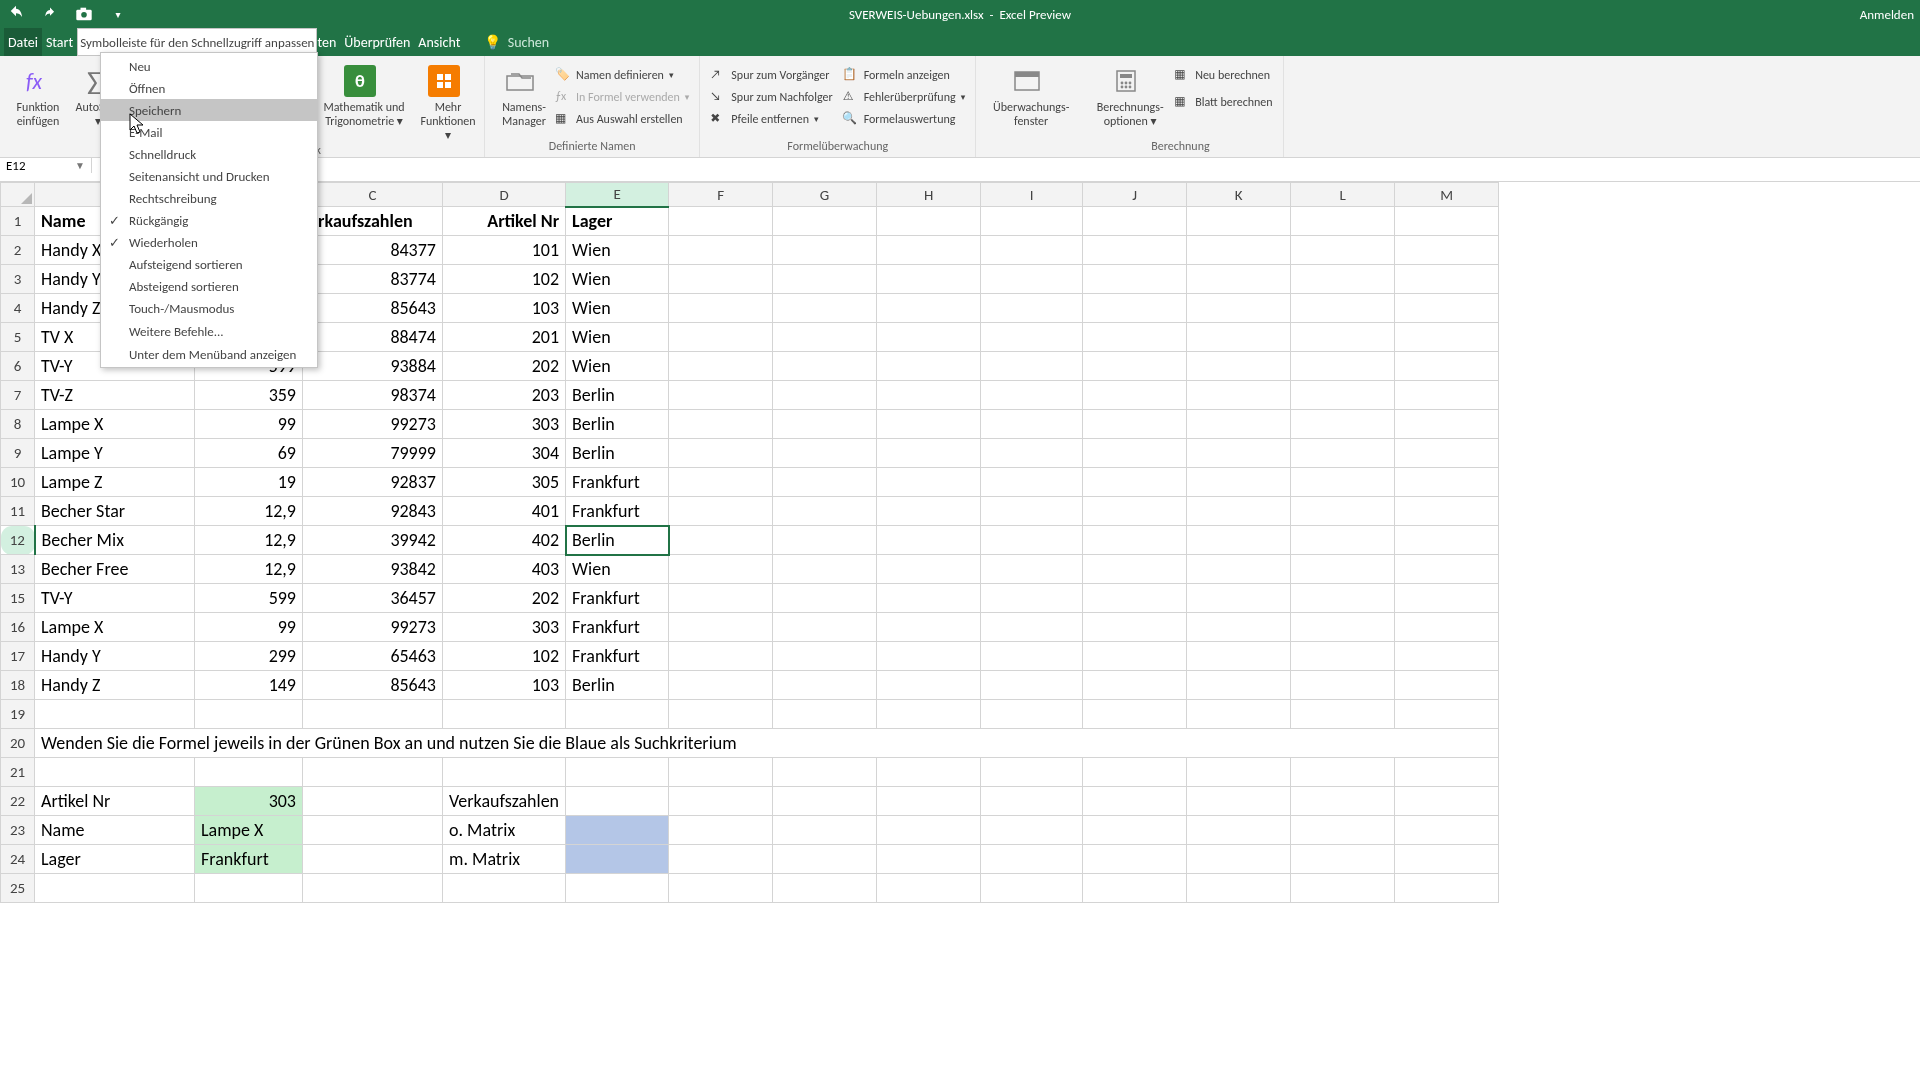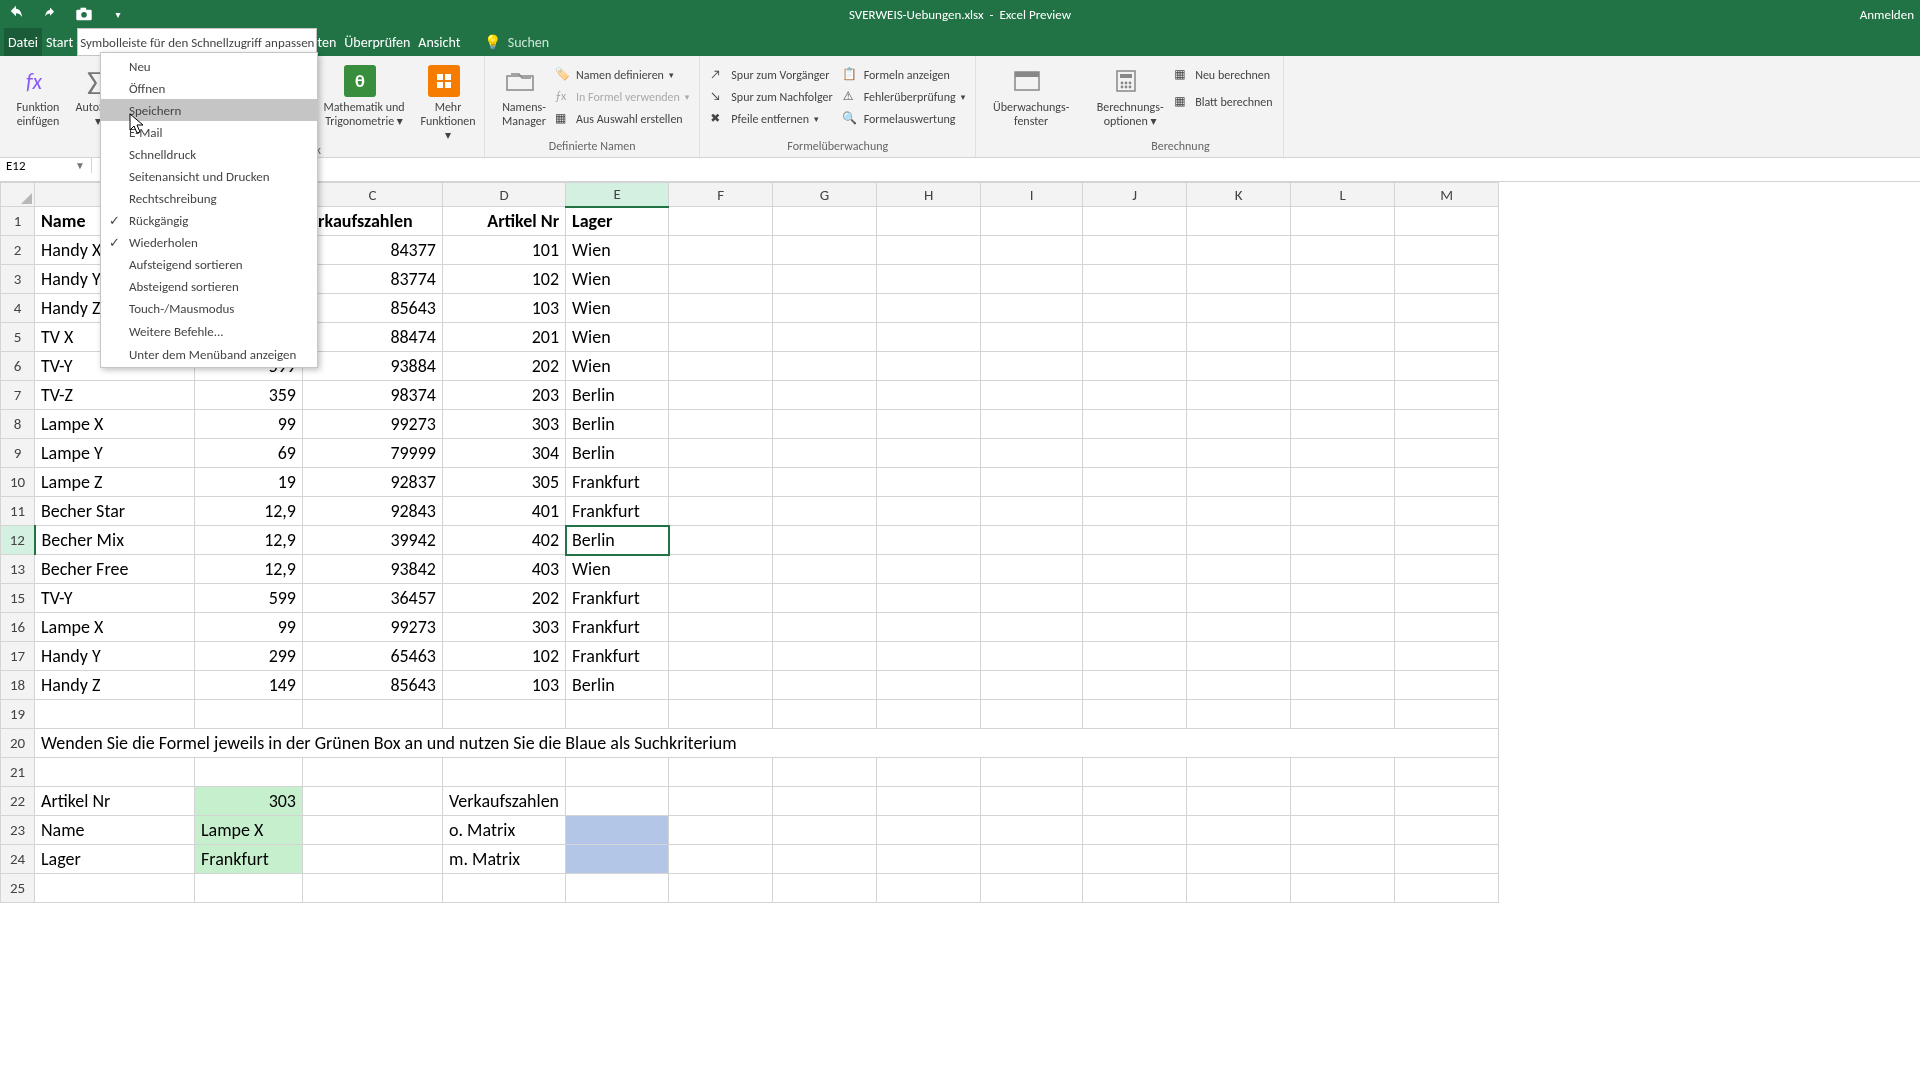--- a/index.html
+++ b/index.html
@@ -34,21 +34,21 @@
   .namebox .dd { margin-left: auto; font-size: 10px; color: #777; }
   
   .grid-area { position: relative; }
   table.sheet { border-collapse: collapse; table-layout: fixed; font-size: 18px; }
   .sheet th, .sheet td { border: 1px solid #d4d4d4; height: 29px; padding: 0 6px; overflow: hidden; white-space: nowrap; }
   .sheet thead th { background: #f3f3f3; font-weight: normal; color: #444; text-align: center; height: 24px; font-size: 15px;}
   .sheet .rowhdr { background: #f3f3f3; text-align: center; width: 34px; font-size: 15px; color: #444;}
   .sheet td { text-align: left; font-family: Calibri, sans-serif; vertical-align: middle; }
   .sheet td.num { text-align: right; }
   .sheet .colselhdr { background: #d3f0e0; border-bottom: 2px solid #217346; }
-  .sheet .rowselhdr { background: #d3f0e0; border-right: 2px solid #217346; }
+  .sheet .rowselhdr { background: #d3f0e0; border-right: 2px solid #217346; border-radius: 11px; }
   .selcell { outline: 2px solid #217346; outline-offset: -1px; }
   .greenfill { background: #c6efce; }
   .bluefill { background: #b4c6e7; }
   .corner-sel { width:34px; background:#f3f3f3; position:relative;}
   .corner-sel::after { content:''; position:absolute; right:2px; bottom:2px; width:0; height:0; border-style:solid; border-width:0 0 11px 11px; border-color:transparent transparent #b7b7b7 transparent;}
   
   .dropdown { position: absolute; left: 100px; top: 52px; width: 218px; background: #fff; border: 1px solid #c5c5c5; box-shadow: 2px 2px 6px rgba(0,0,0,0.25); z-index: 50; padding: 2px 0; }
   .dropdown .item { display: flex; align-items: center; height: 22px; font-size: 13px; color: #444; padding-left: 28px; position: relative; cursor: pointer; }
   .dropdown .item.highlight { background: #c5c5c5; }
   .dropdown .item.check::before { content: '✓'; position: absolute; left: 8px; font-size: 13px; color: #444; }

